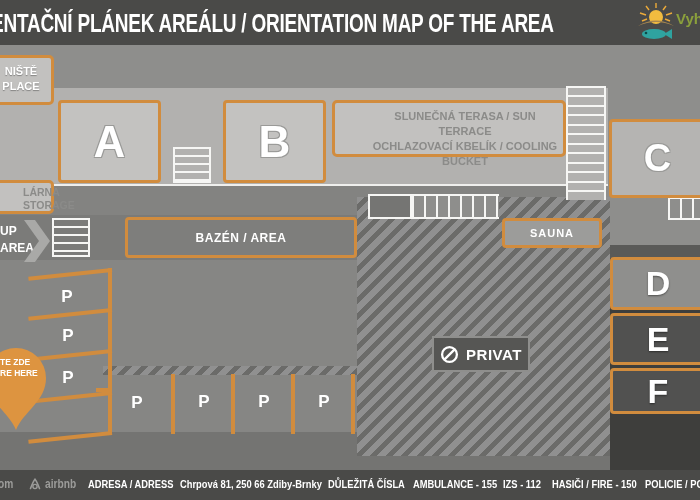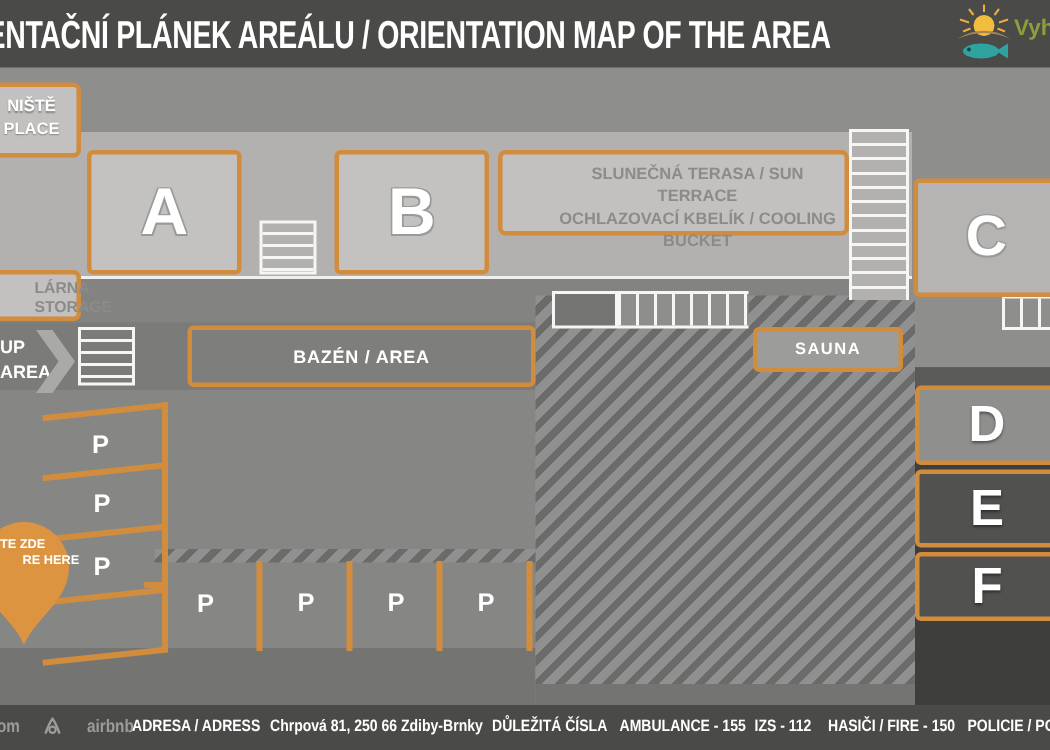--- a/index.html
+++ b/index.html
@@ -100,20 +100,27 @@
   <svg class="abs" style="left:24px;top:220px;" width="26" height="42" viewBox="0 0 26 42">
     <polygon points="0,0 11,0 26,21 11,42 0,42 15,21" fill="#a9a9a7"></polygon>
   </svg>
 
   <div class="abs" style="left:125px;top:217px;width:232px;height:41px;background:#7e7e7c;border:3px solid var(--orange);border-radius:4px;box-sizing:border-box;display:flex;align-items:center;justify-content:center;">
     <span style="color:#fff;font-weight:bold;font-size:12px;letter-spacing:.5px;">BAZÉN / AREA</span>
   </div>
   <div class="abs" style="left:502px;top:218px;width:100px;height:30px;background:#9c9c9a;border:3px solid var(--orange);border-radius:4px;box-sizing:border-box;display:flex;align-items:center;justify-content:center;">
     <span style="color:#fff;font-weight:bold;font-size:11px;letter-spacing:1px;">SAUNA</span>
   </div>
+  <div class="abs" style="left:432px;top:336px;width:98px;height:36px;background:#565654;border:2px solid #8f8f8d;box-sizing:border-box;display:flex;align-items:center;justify-content:center;gap:7px;">
+    <svg width="19" height="19" viewBox="0 0 20 20">
+      <circle cx="10" cy="10" r="7.8" fill="none" stroke="#fff" stroke-width="2.4"></circle>
+      <line x1="4.6" y1="15.4" x2="15.4" y2="4.6" stroke="#fff" stroke-width="2.4"></line>
+    </svg>
+    <span style="color:#fff;font-weight:bold;font-size:15px;letter-spacing:.5px;">PRIVAT</span>
+  </div>
 
   <div class="abs oline" style="left:108px;top:268px;width:4px;height:166px;"></div>
   <div class="abs oline" style="left:28px;top:268px;width:84px;height:4px;transform:rotate(-6deg);transform-origin:right center;"></div>
   <div class="abs oline" style="left:28px;top:308px;width:84px;height:4px;transform:rotate(-6deg);transform-origin:right center;"></div>
   <div class="abs oline" style="left:28px;top:349px;width:84px;height:4px;transform:rotate(-6deg);transform-origin:right center;"></div>
   <div class="abs oline" style="left:28px;top:391px;width:84px;height:4px;transform:rotate(-6deg);transform-origin:right center;"></div>
   <div class="abs oline" style="left:28px;top:431px;width:84px;height:4px;transform:rotate(-6deg);transform-origin:right center;"></div>
   <div class="abs oline" style="left:171px;top:374px;width:4px;height:60px;"></div>
   <div class="abs oline" style="left:231px;top:374px;width:4px;height:60px;"></div>
   <div class="abs oline" style="left:291px;top:374px;width:4px;height:60px;"></div>
@@ -125,21 +132,21 @@
   <span class="abs p-mark" style="left:57px;top:368px;">P</span>
   <span class="abs p-mark" style="left:126px;top:393px;">P</span>
   <span class="abs p-mark" style="left:193px;top:392px;">P</span>
   <span class="abs p-mark" style="left:253px;top:392px;">P</span>
   <span class="abs p-mark" style="left:313px;top:392px;">P</span>
 
   <svg class="abs" style="left:-22px;top:348px;" width="76" height="82" viewBox="0 0 76 82">
     <path d="M38 82 C30 63 8 53 8 30 A30 30 0 1 1 68 30 C68 53 46 63 38 82 Z" fill="#dd9440"></path>
   </svg>
   <span class="abs" style="left:0;top:357px;color:#fff;font-weight:bold;font-size:8.5px;">TE ZDE</span>
-  <span class="abs" style="left:15px;top:368px;color:#fff;font-weight:bold;font-size:8.5px;">RE HERE</span>
+  <span class="abs" style="left:0;top:368px;color:#fff;font-weight:bold;font-size:8.5px;">RE HERE</span>
 
   <div class="abs" style="left:0;top:0;width:700px;height:45px;background:var(--header-bg);">
     <span class="abs" style="left:-9px;top:8px;color:#fff;font-weight:bold;font-size:26px;white-space:nowrap;transform:scaleX(.73);transform-origin:left center;letter-spacing:-.3px;">ENTAČNÍ PLÁNEK AREÁLU / ORIENTATION MAP OF THE AREA</span>
     <svg class="abs" style="left:633px;top:1px;" width="46" height="42" viewBox="0 0 46 42">
       <g stroke="#edab3a" stroke-width="1.4">
         <line x1="23" y1="2" x2="23" y2="7"></line>
           <line x1="13" y1="5" x2="16" y2="9"></line>
         <line x1="33" y1="5" x2="30" y2="9"></line>
           <line x1="7" y1="12" x2="13" y2="14"></line>
         <line x1="39" y1="12" x2="33" y2="14"></line>
@@ -151,21 +158,21 @@
       <ellipse cx="21" cy="33" rx="12" ry="5" fill="#2fa3a0"></ellipse>
       <polygon points="31,33 39,28 39,38" fill="#2fa3a0"></polygon>
       <circle cx="13" cy="32" r="1.3" fill="#0c4a48"></circle>
     </svg>
     <span class="abs" style="left:676px;top:10px;color:#8ba03c;font-weight:bold;font-size:15px;white-space:nowrap;">Vyhl</span>
     <span class="abs" style="left:681px;top:26px;color:#e09a3a;font-weight:bold;font-size:9px;white-space:nowrap;margin-left:42px;">na</span>
   </div>
 
   <div class="abs" style="left:0;top:470px;width:700px;height:30px;background:var(--header-bg);">
     <span class="abs f-gray cond" style="left:-2px;top:7px;">om</span>
-    <span class="abs" style="left:28px;top:6px;display:flex;align-items:center;gap:16px;text-align:right;">
+    <span class="abs" style="left:28px;top:6px;display:flex;align-items:center;gap:3px;text-align:right;">
       <svg width="14" height="16" viewBox="0 0 14 16">
         <path d="M2.5 12.5 C4 8.5 5.5 5 7 3.2 C8.5 5 10 8.5 11.5 12.5" fill="none" stroke="#9c9c9a" stroke-width="1.6" stroke-linecap="round"></path>
         <circle cx="7" cy="10.5" r="2.1" fill="none" stroke="#9c9c9a" stroke-width="1.4"></circle>
       </svg>
       <span class="f-gray cond">airbnb</span>
     </span>
     <span class="abs f-bold cond" style="left:88px;top:8px;">ADRESA / ADRESS</span>
     <span class="abs f-bold cond" style="left:180px;top:8px;font-weight:600;">Chrpová 81, 250 66 Zdiby-Brnky</span>
     <span class="abs f-bold cond" style="left:328px;top:8px;">DŮLEŽITÁ ČÍSLA</span>
     <span class="abs f-bold cond" style="left:413px;top:8px;font-weight:600;">AMBULANCE - 155</span>

